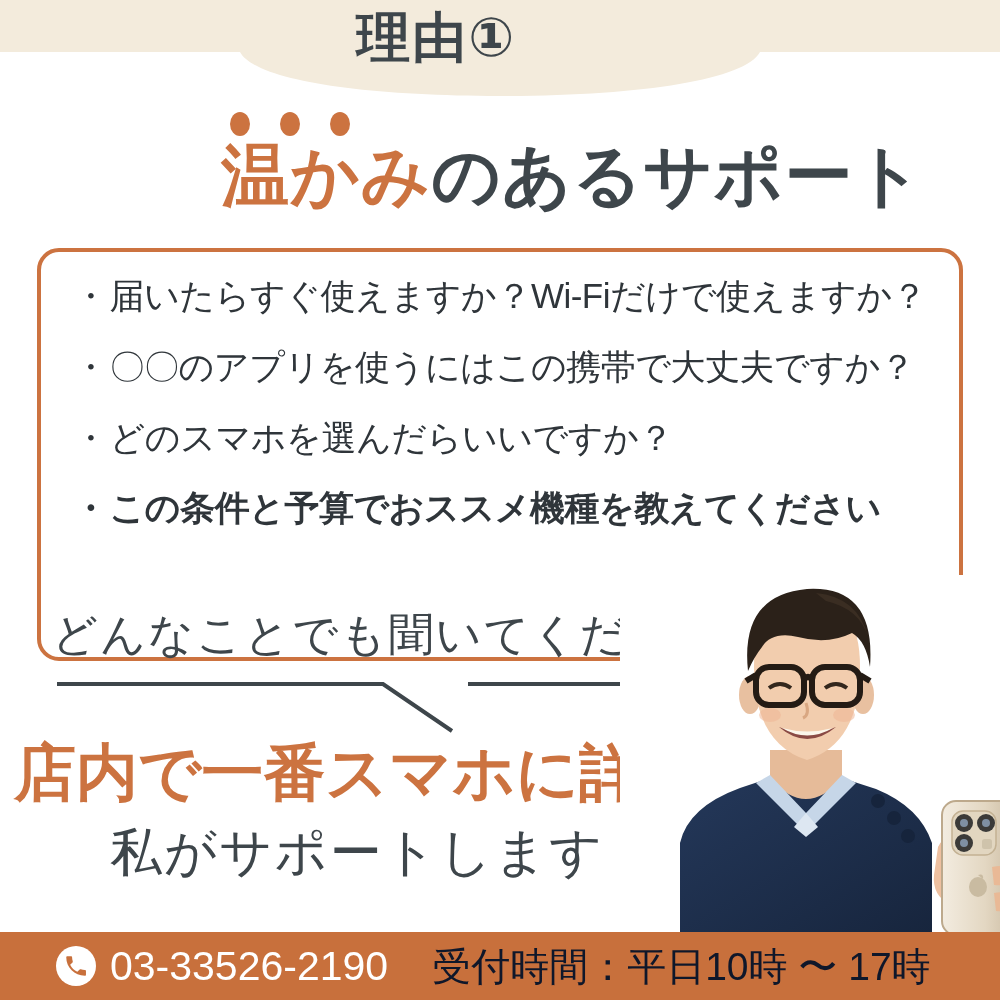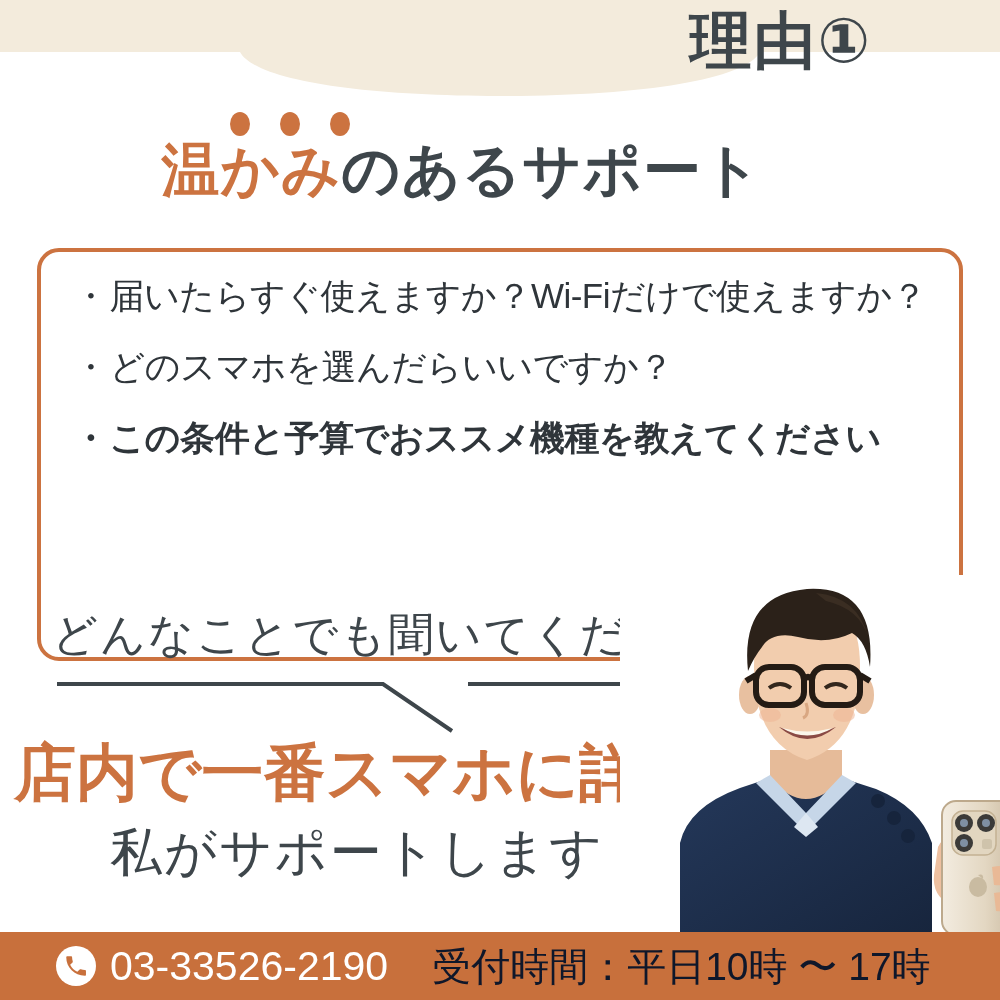--- a/index.html
+++ b/index.html
@@ -27,22 +27,22 @@
     width: 1000px;
     height: 100px;
   }
   .header-band svg { display: block; }
 
   .header-title {
     position: absolute;
     left: 0;
     top: 10px;
     width: 872px;
-    text-align: right;
-    font-size: 62px;
+    text-align: center;
+    font-size: 54px;
     font-weight: bold;
     color: #3e464b;
     letter-spacing: 2px;
     line-height: 1;
     white-space: nowrap;
   }
 
   
   .emph-dots {
     position: absolute;
@@ -62,22 +62,22 @@
   .emph-dot.d1 { left: 8px; }
   .emph-dot.d2 { left: 58px; }
   .emph-dot.d3 { left: 108px; }
 
   
   .sub-headline {
     position: absolute;
     left: 0;
     top: 138px;
     width: 924px;
-    text-align: center;
-    font-size: 58px;
+    text-align: right;
+    font-size: 68px;
     font-weight: bold;
     color: #3e464b;
     letter-spacing: 1px;
     line-height: 1.1;
     white-space: nowrap;
   }
   .sub-headline .hl { color: #cc7340; }
 
   
   .q-box {
@@ -227,20 +227,21 @@
     <span class="emph-dot d1"></span>
     <span class="emph-dot d2"></span>
     <span class="emph-dot d3"></span>
   </div>
 
   <div class="sub-headline"><span class="hl">温かみ</span><span>のあるサポート</span></div>
 
   <div class="q-box">
     <ul class="q-list">
       <li class="q-item"><span class="q-bullet">・</span><span>届いたらすぐ使えますか？Wi-Fiだけで使えますか？</span></li>
+      <li class="q-item"><span class="q-bullet">・</span><span>〇〇のアプリを使うにはこの携帯で大丈夫ですか？</span></li>
       <li class="q-item"><span class="q-bullet">・</span><span>どのスマホを選んだらいいですか？</span></li>
       <li class="q-item"><span class="q-bullet">・</span><span>この条件と予算でおススメ機種を教えてください</span></li>
     </ul>
     <div class="q-nado">など…</div>
   </div>
 
   <div class="ask-text">どんなことでも聞いてください！</div>
   <div class="bubble-rule">
     <svg width="640" height="70" viewBox="0 0 640 70" xmlns="http://www.w3.org/2000/svg">
       <path d="M17,19 L343,19 L412,66" fill="none" stroke="#3e464b" stroke-width="4"></path>

